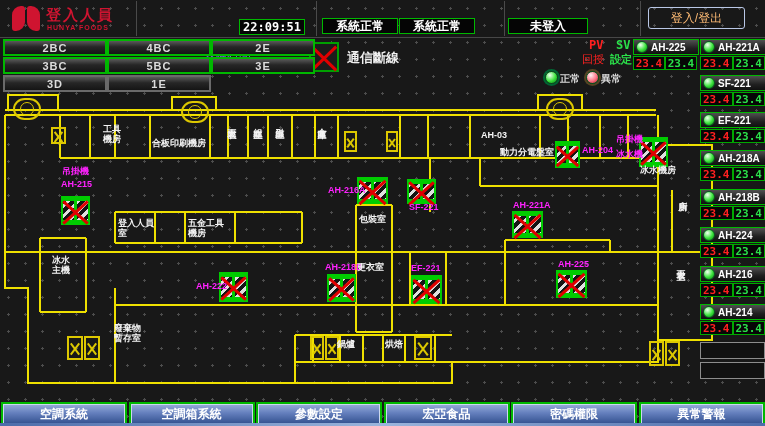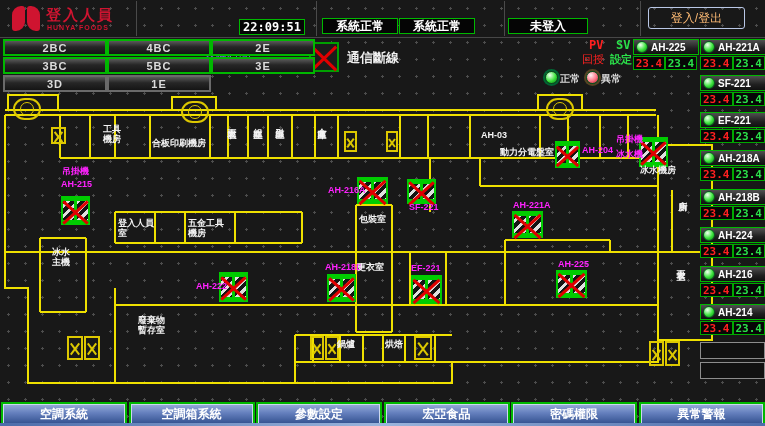--- a/index.html
+++ b/index.html
@@ -157,23 +157,23 @@
     <div class="roomlbl vert" style="left: 274px; top: 121px;">引線區</div>
     <div class="roomlbl vert" style="left: 316px; top: 121px;">倉庫區</div>
     <div class="roomlbl" style="left: 481px; top: 131px;">AH-03</div>
     <div class="roomlbl" style="left: 500px; top: 148px;">動力分電盤室</div>
     <div class="roomlbl" style="left: 640px; top: 166px;">冰水機房</div>
     <div class="roomlbl" style="left: 359px; top: 215px;">包裝室</div>
     <div class="roomlbl" style="left: 118px; top: 219px;">登入人員
 室</div>
     <div class="roomlbl" style="left: 188px; top: 219px;">五金工具
 機房</div>
-    <div class="roomlbl" style="left: 52px; top: 248px;">冰水
+    <div class="roomlbl" style="left: 52px; top: 256px;">冰水
 主機</div>
-    <div class="roomlbl" style="left: 114px; top: 316px; padding-left: 24px;">廢棄物
+    <div class="roomlbl" style="left: 114px; top: 324px;">廢棄物
 暫存室</div>
     <div class="roomlbl" style="left: 357px; top: 263px;">更衣室</div>
     <div class="roomlbl" style="left: 337px; top: 340px;">鍋爐</div>
     <div class="roomlbl" style="left: 385px; top: 340px;">烘焙</div>
     <div class="roomlbl vert" style="left: 677px; top: 194px;">廁所</div>
     <div class="roomlbl vert" style="left: 675px; top: 262px;">更衣室</div>
   </div>
 
 <div id="header-bar">
   <span class="logoA" style="left:12px;top:6px;width:13px;height:25px;border-radius:9px 3px 9px 3px;"></span>

